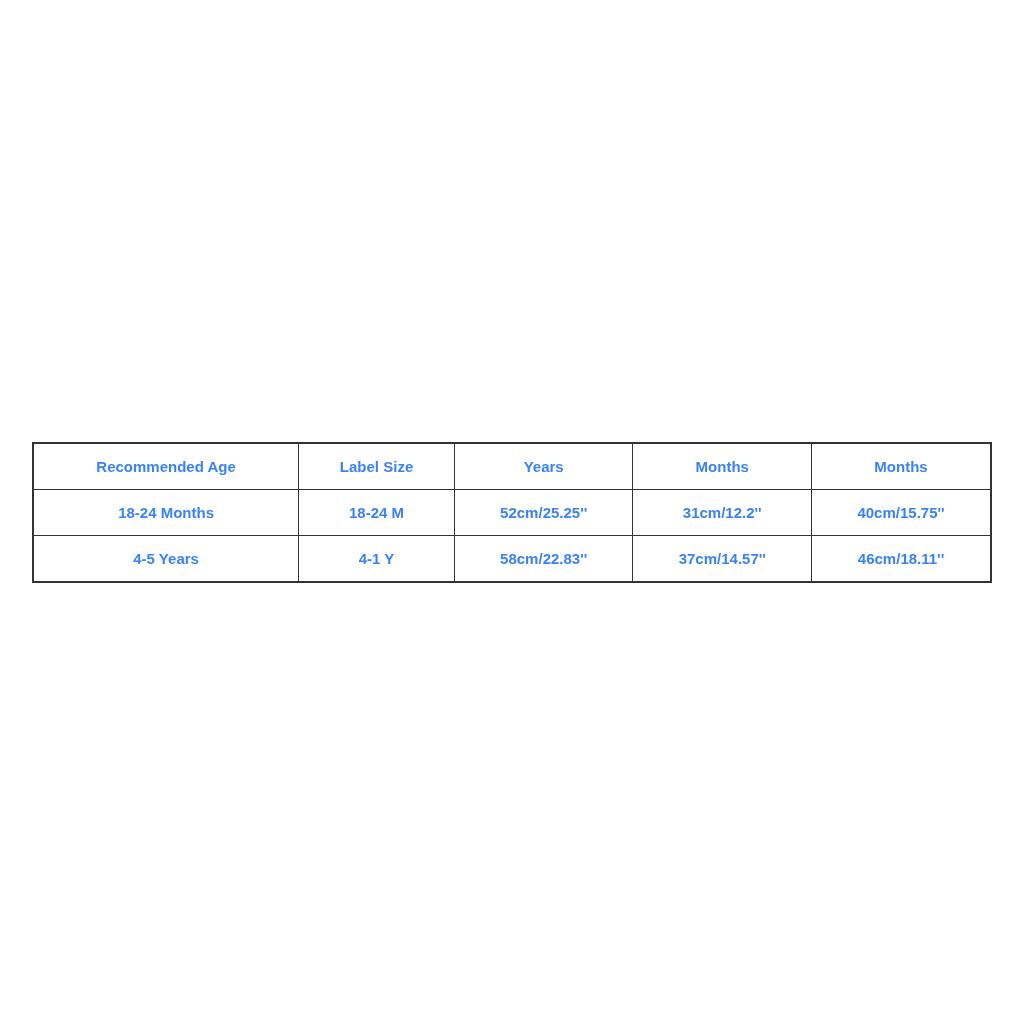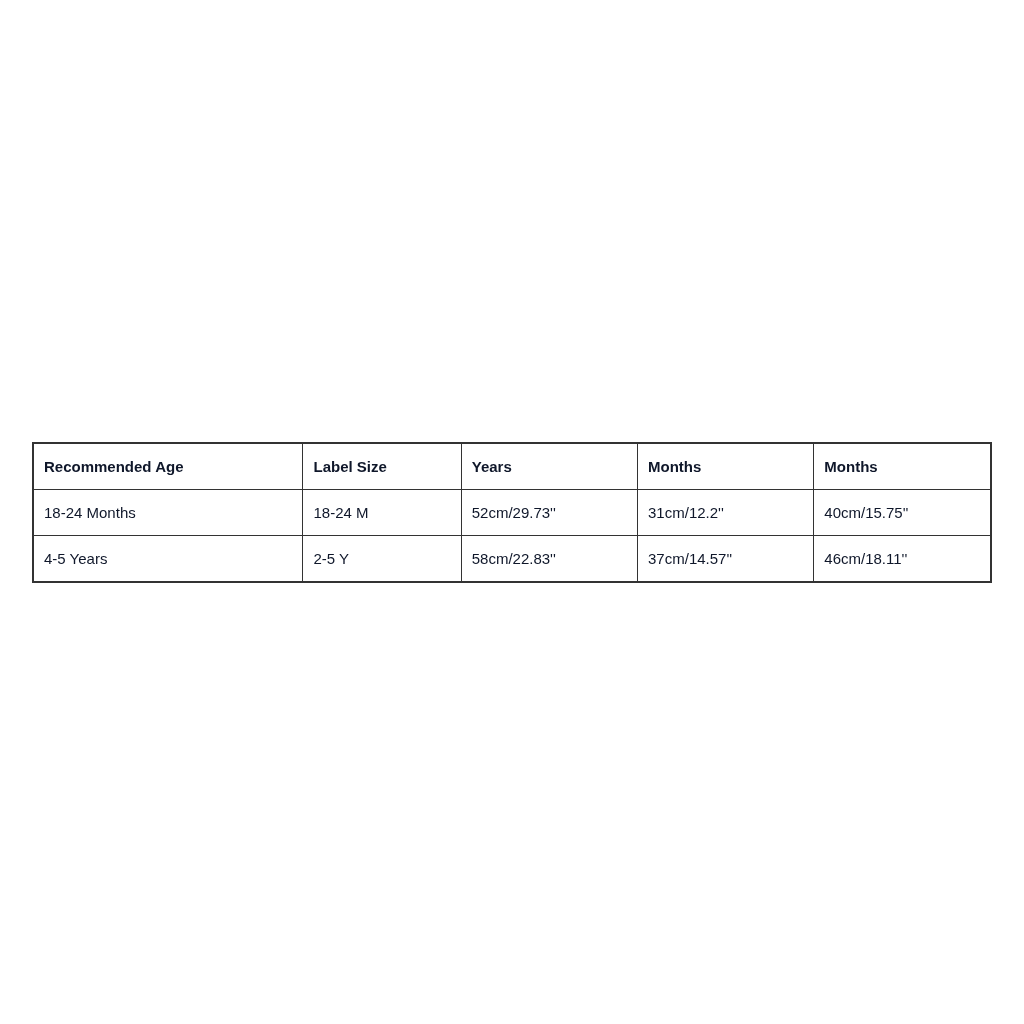--- a/index.html
+++ b/index.html
@@ -25,32 +25,32 @@
 
     table {
       width: 100%;
       border-collapse: collapse;
       border: 2px solid #333;
     }
 
     th, td {
       border: 1.5px solid #333;
       padding: 14px 10px;
-      text-align: left;
+      text-align: center;
       font-size: 15px;
-      color: #0f172a;
+      color: #3b82f6;
     }
 
     thead th {
       font-weight: bold;
       background-color: #ffffff;
     }
 
     tbody td {
-      font-weight: normal;
+      font-weight: bold;
       background-color: #ffffff;
     }
 
     tbody tr {
       border-bottom: 1.5px solid #333;
     }
   </style>
 </head>
 <body>
 
@@ -62,26 +62,26 @@
         <th>Label Size</th>
         <th>Years</th>
         <th>Months</th>
         <th>Months</th>
       </tr>
     </thead>
     <tbody>
       <tr>
         <td>18-24 Months</td>
         <td>18-24 M</td>
-        <td>52cm/29.73''</td>
+        <td>52cm/25.25''</td>
         <td>31cm/12.2''</td>
         <td>40cm/15.75''</td>
       </tr>
       <tr>
         <td>4-5 Years</td>
-        <td>2-5 Y</td>
+        <td>4-1 Y</td>
         <td>58cm/22.83''</td>
         <td>37cm/14.57''</td>
         <td>46cm/18.11''</td>
       </tr>
     </tbody>
   </table>
 </div>
 
 </body></html>

